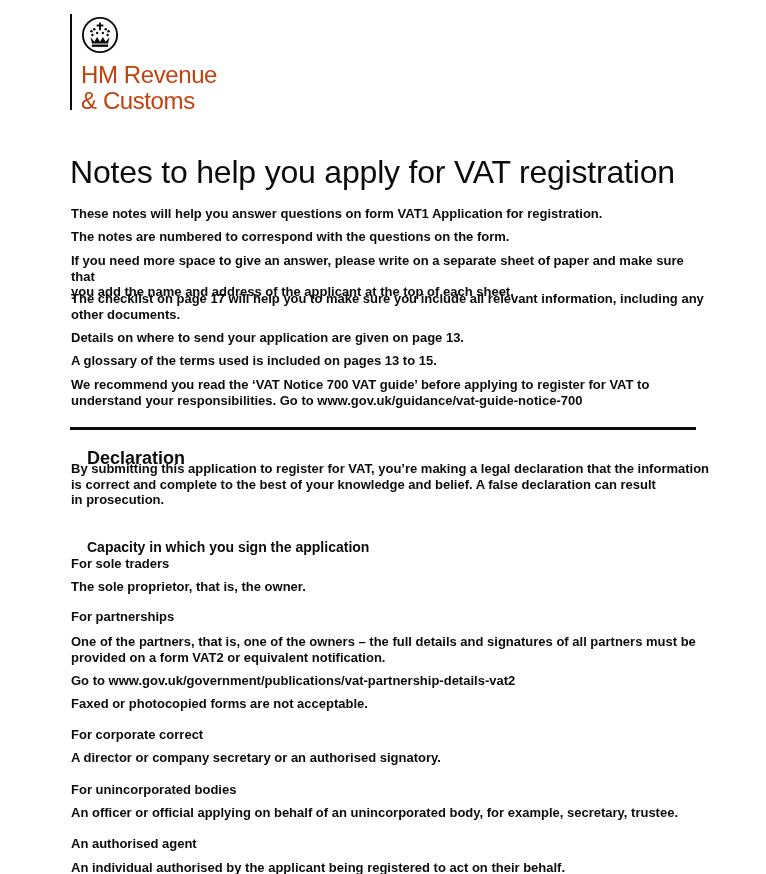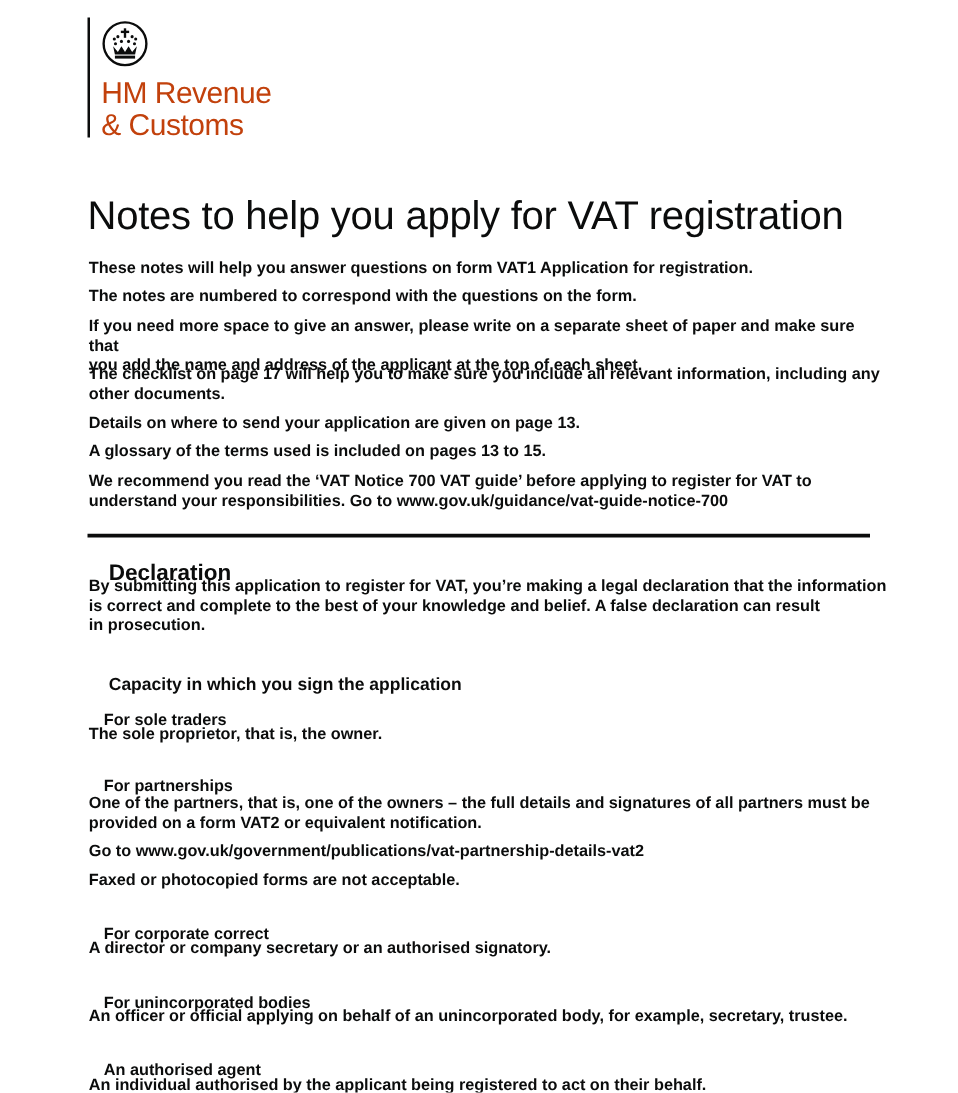--- a/index.html
+++ b/index.html
@@ -9,21 +9,21 @@
     }
     .logo { position: absolute; left: 70px; top: 14px; height: 96px; }
     .logo-bar { position: absolute; left: 0; top: 0; width: 2px; height: 96px; background: #0b0c0c; }
     .crest { position: absolute; left: 11px; top: 2px; width: 38px; height: 38px; }
     .logo-text { position: absolute; left: 11px; top: 48px; font-size: 24px; line-height: 26px; letter-spacing: -0.4px; color: #c2410c; white-space: nowrap; }
     .page-title { position: absolute; left: 70px; top: 150px; margin: 0; font-size: 32px; font-weight: normal; line-height: 44px; white-space: nowrap; letter-spacing: -0.2px; }
     .p { position: absolute; left: 71px; margin: 0; font-size: 13px; line-height: 15.5px; width: 640px; white-space: pre-line; font-weight: bold; }
     .rule { position: absolute; left: 70px; top: 427px; width: 626px; height: 3px; background: #0b0c0c; }
     .h2 { position: absolute; left: 71px; top: 430px; margin: 16px; font-size: 18px; font-weight: bold; line-height: 24px; }
     .h3 { position: absolute; left: 71px; margin: 16px; font-size: 14px; font-weight: bold; line-height: 18px; }
-    .h4 { position: absolute; left: 71px; margin: 12px; font-size: 13px; font-weight: bold; line-height: 16px; }
+    .h4 { position: absolute; left: 71px; margin: 0; font-size: 13px; font-weight: bold; line-height: 16px; }
   </style>
 </head>
 <body>
 
 <div class="logo">
   <div class="logo-bar"></div>
   <svg class="crest" viewBox="0 0 40 40">
     <circle cx="20" cy="20" r="18" fill="none" stroke="#0b0c0c" stroke-width="2"></circle>
     <rect x="19" y="7" width="2" height="8" fill="#0b0c0c"></rect>
     <rect x="16.5" y="9" width="7" height="2" fill="#0b0c0c"></rect>

